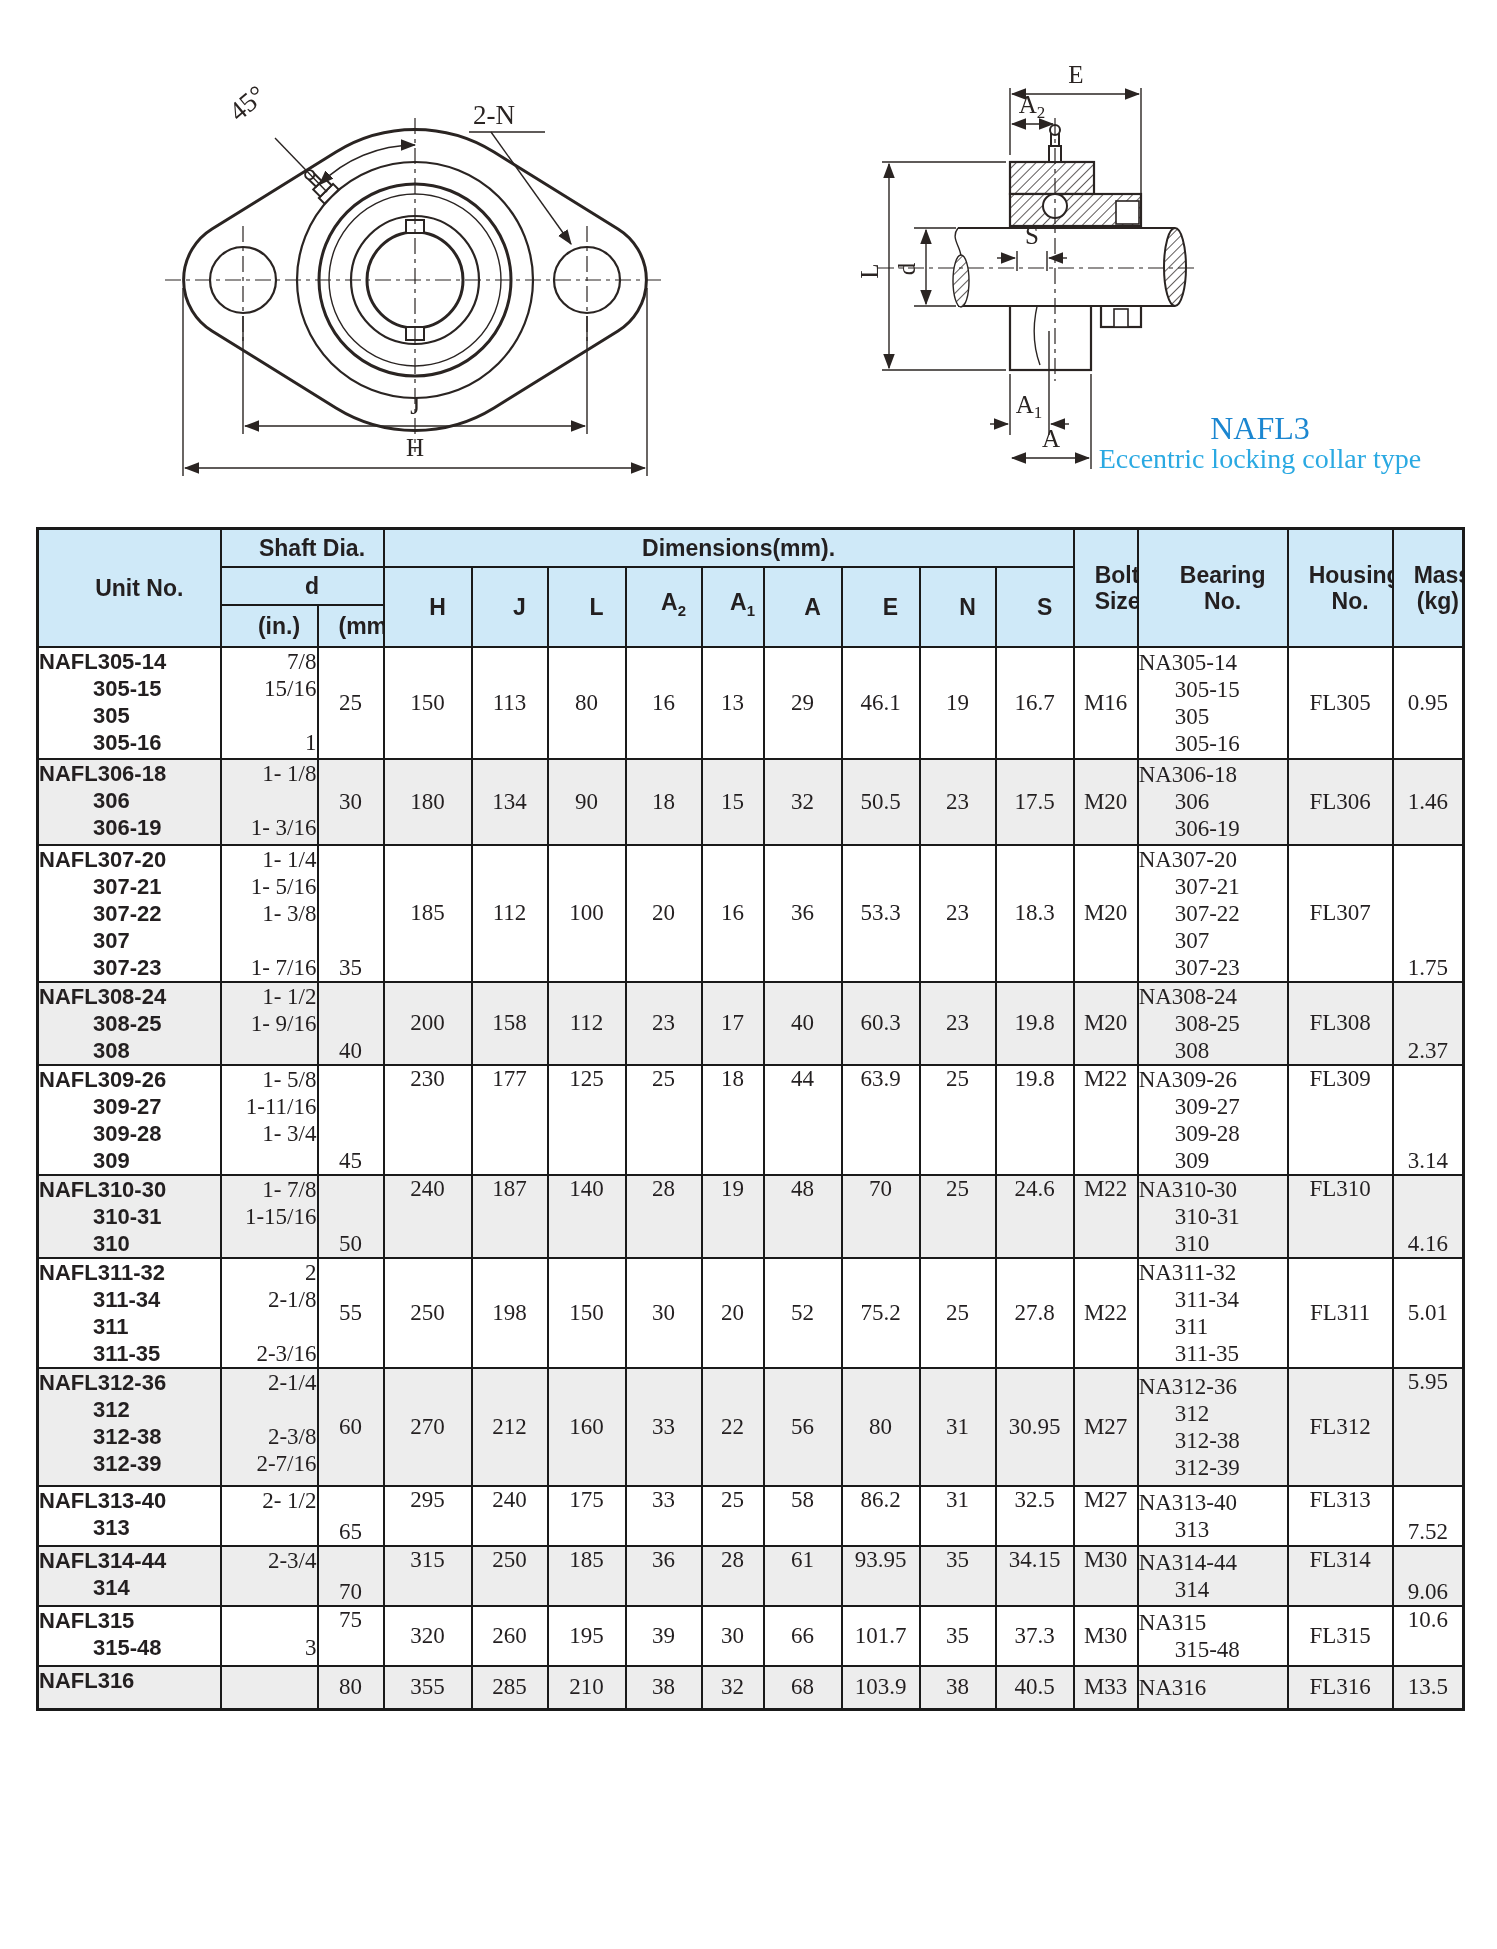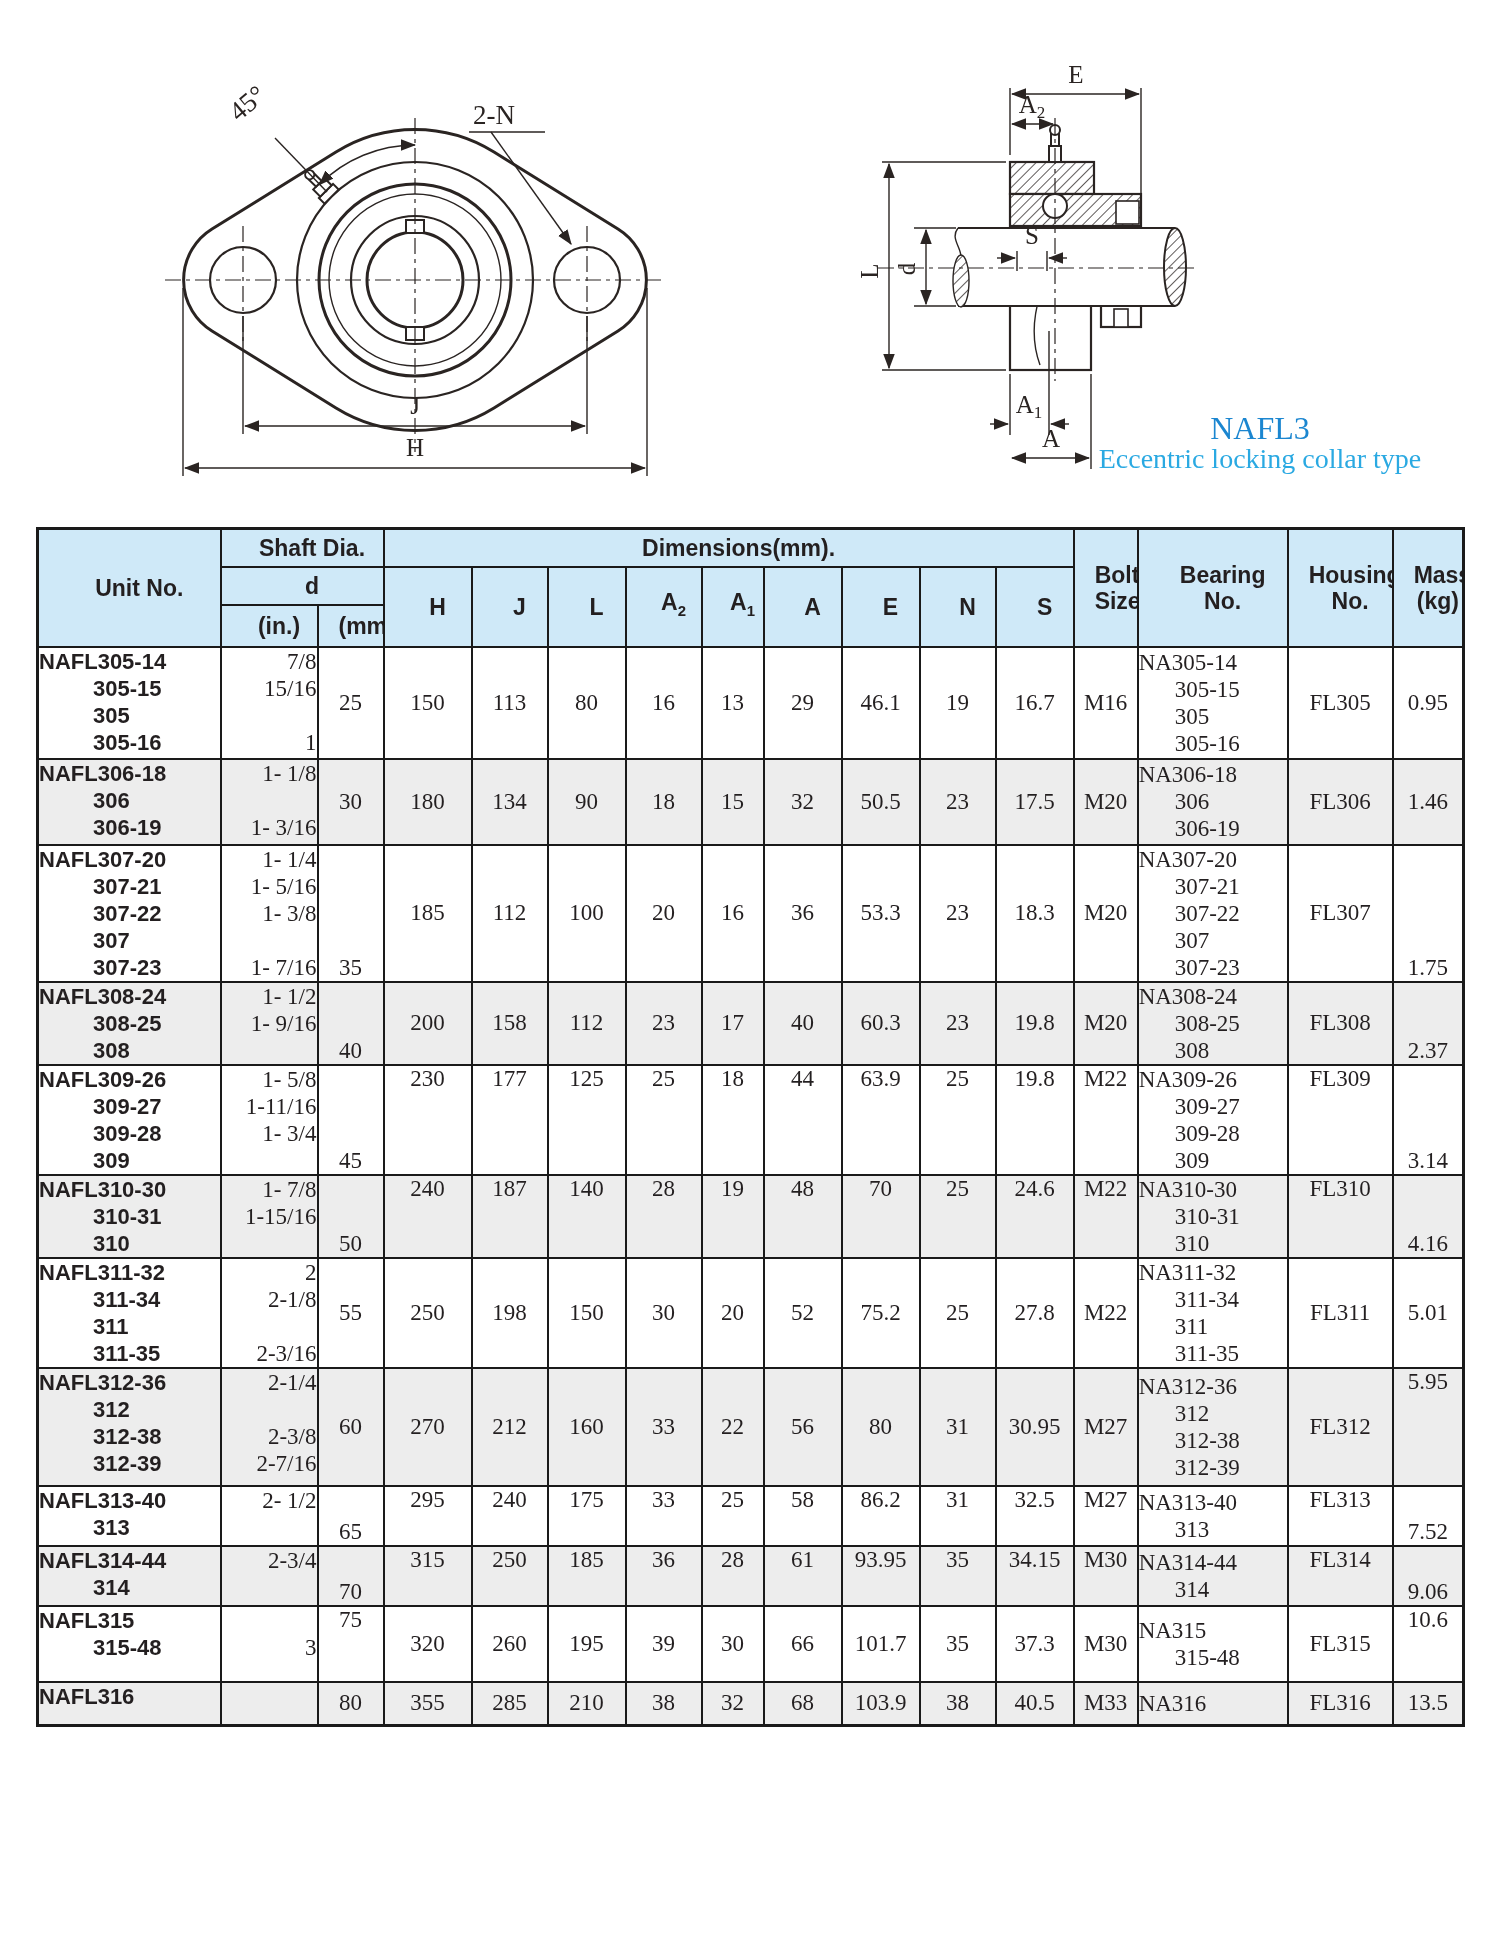--- a/index.html
+++ b/index.html
@@ -528,21 +528,21 @@
           <td class="num vt">35</td>
           <td class="num vt">34.15</td>
           <td class="num vt">M30</td>
           <td class="bearing vm">
             <div class="ln">NA314-44</div>
             <div class="ln bind">314</div>
           </td>
           <td class="num vt">FL314</td>
           <td class="num vb">9.06</td>
         </tr>
-        <tr style="height: 76px;">
+        <tr style="height: 60px;">
           <td class="unit vt">
             <div class="ln">NAFL315</div>
             <div class="ln ind">315-48</div>
           </td>
           <td class="incol vt">
             <div class="ln">&nbsp;</div>
             <div class="ln ">3</div>
           </td>
           <td class="num vt">75</td>
           <td class="num vm">320</td>

